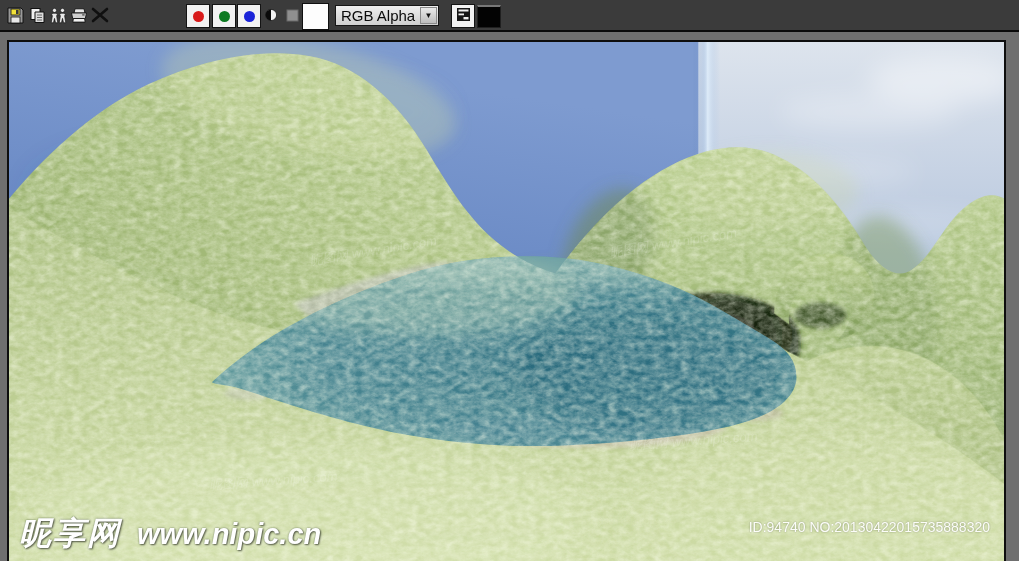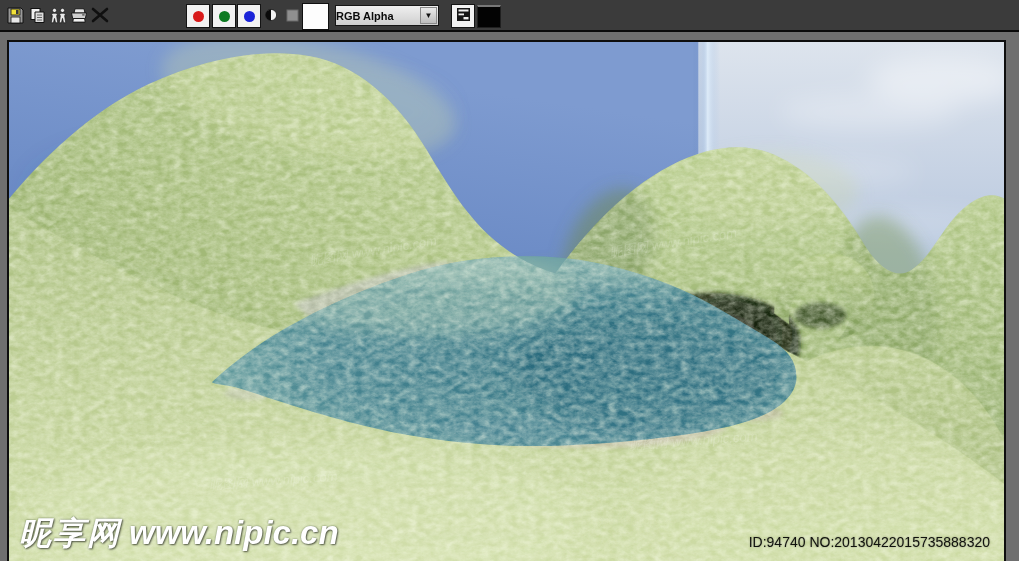--- a/index.html
+++ b/index.html
@@ -18,39 +18,39 @@
   .dot-red{background:#d81a1a;}
   .dot-green{background:#0d7a22;}
   .dot-blue{background:#1a23d8;}
   .swatch-white{position:absolute;top:3px;width:25px;height:25px;background:#fdfdfd;
                 border:1px solid #101010;padding:0;}
   .swatch-black{position:absolute;top:5px;width:22px;height:20px;background:#030303;
                 border:1px solid #202020;border-top:2px solid #787878;padding:0;}
   .combo{position:absolute;left:335px;top:5px;width:102px;height:19px;
          background:linear-gradient(#efefef,#cfcfcf);border:1px solid #161616;
          display:flex;align-items:center;}
-  .combo .val{flex:1;font-size:11px;color:#0a0a0a;white-space:nowrap;overflow:hidden;font-weight:bold;}
+  .combo .val{flex:1;font-size:15px;color:#0a0a0a;padding-left:5px;white-space:nowrap;overflow:hidden;}
   .combo .arrowbox{width:15px;height:15px;margin-right:1px;background:linear-gradient(#e9e9e9,#bdbdbd);
          border:1px solid #8a8a8a;display:flex;align-items:center;justify-content:center;}
   .combo .arrowbox span{font-size:8px;color:#111;line-height:1;}
   .uibtn{position:absolute;left:451px;top:4px;width:22px;height:22px;background:#f2f2f2;
          border:1px solid #141414;display:flex;align-items:center;justify-content:center;padding:0;}
   
   .viewport{position:absolute;left:0;top:32px;width:1019px;height:529px;background:#6f6f6f;}
   .render{position:absolute;left:7px;top:8px;width:995px;height:519px;
           border:2px solid #0e0e0e;border-bottom:none;overflow:hidden;background:#5d7fc0;}
   .render svg.scene{position:absolute;left:0;top:0;}
   .wm-tile{position:absolute;color:#ffffff;opacity:.16;font-size:13px;font-style:italic;
            white-space:nowrap;pointer-events:none;}
   .wm-main{position:absolute;left:10px;bottom:5px;color:#ffffff;font-style:italic;font-weight:bold;
            white-space:nowrap;pointer-events:none;
            text-shadow:1px 1px 2px rgba(0,0,0,.55),0 0 2px rgba(40,60,30,.6);}
   .wm-main .cjk{font-size:32px;letter-spacing:2px;}
-  .wm-main .url{font-size:33px;margin-left:8px;}
-  .wm-id{position:absolute;right:14px;bottom:11px;color:#000000;opacity:.92;font-size:14px;
+  .wm-main .url{font-size:29px;margin-left:16px;}
+  .wm-id{position:absolute;right:14px;bottom:26px;color:#ffffff;opacity:.92;font-size:14px;
          white-space:nowrap;pointer-events:none;text-shadow:0 0 2px rgba(0,0,0,.4);margin-left:21px;}
 </style>
 </head>
 <body>
 
 <div id="app">
 
   <div class="toolbar">
 
     <button class="tbtn" style="left:3px">

